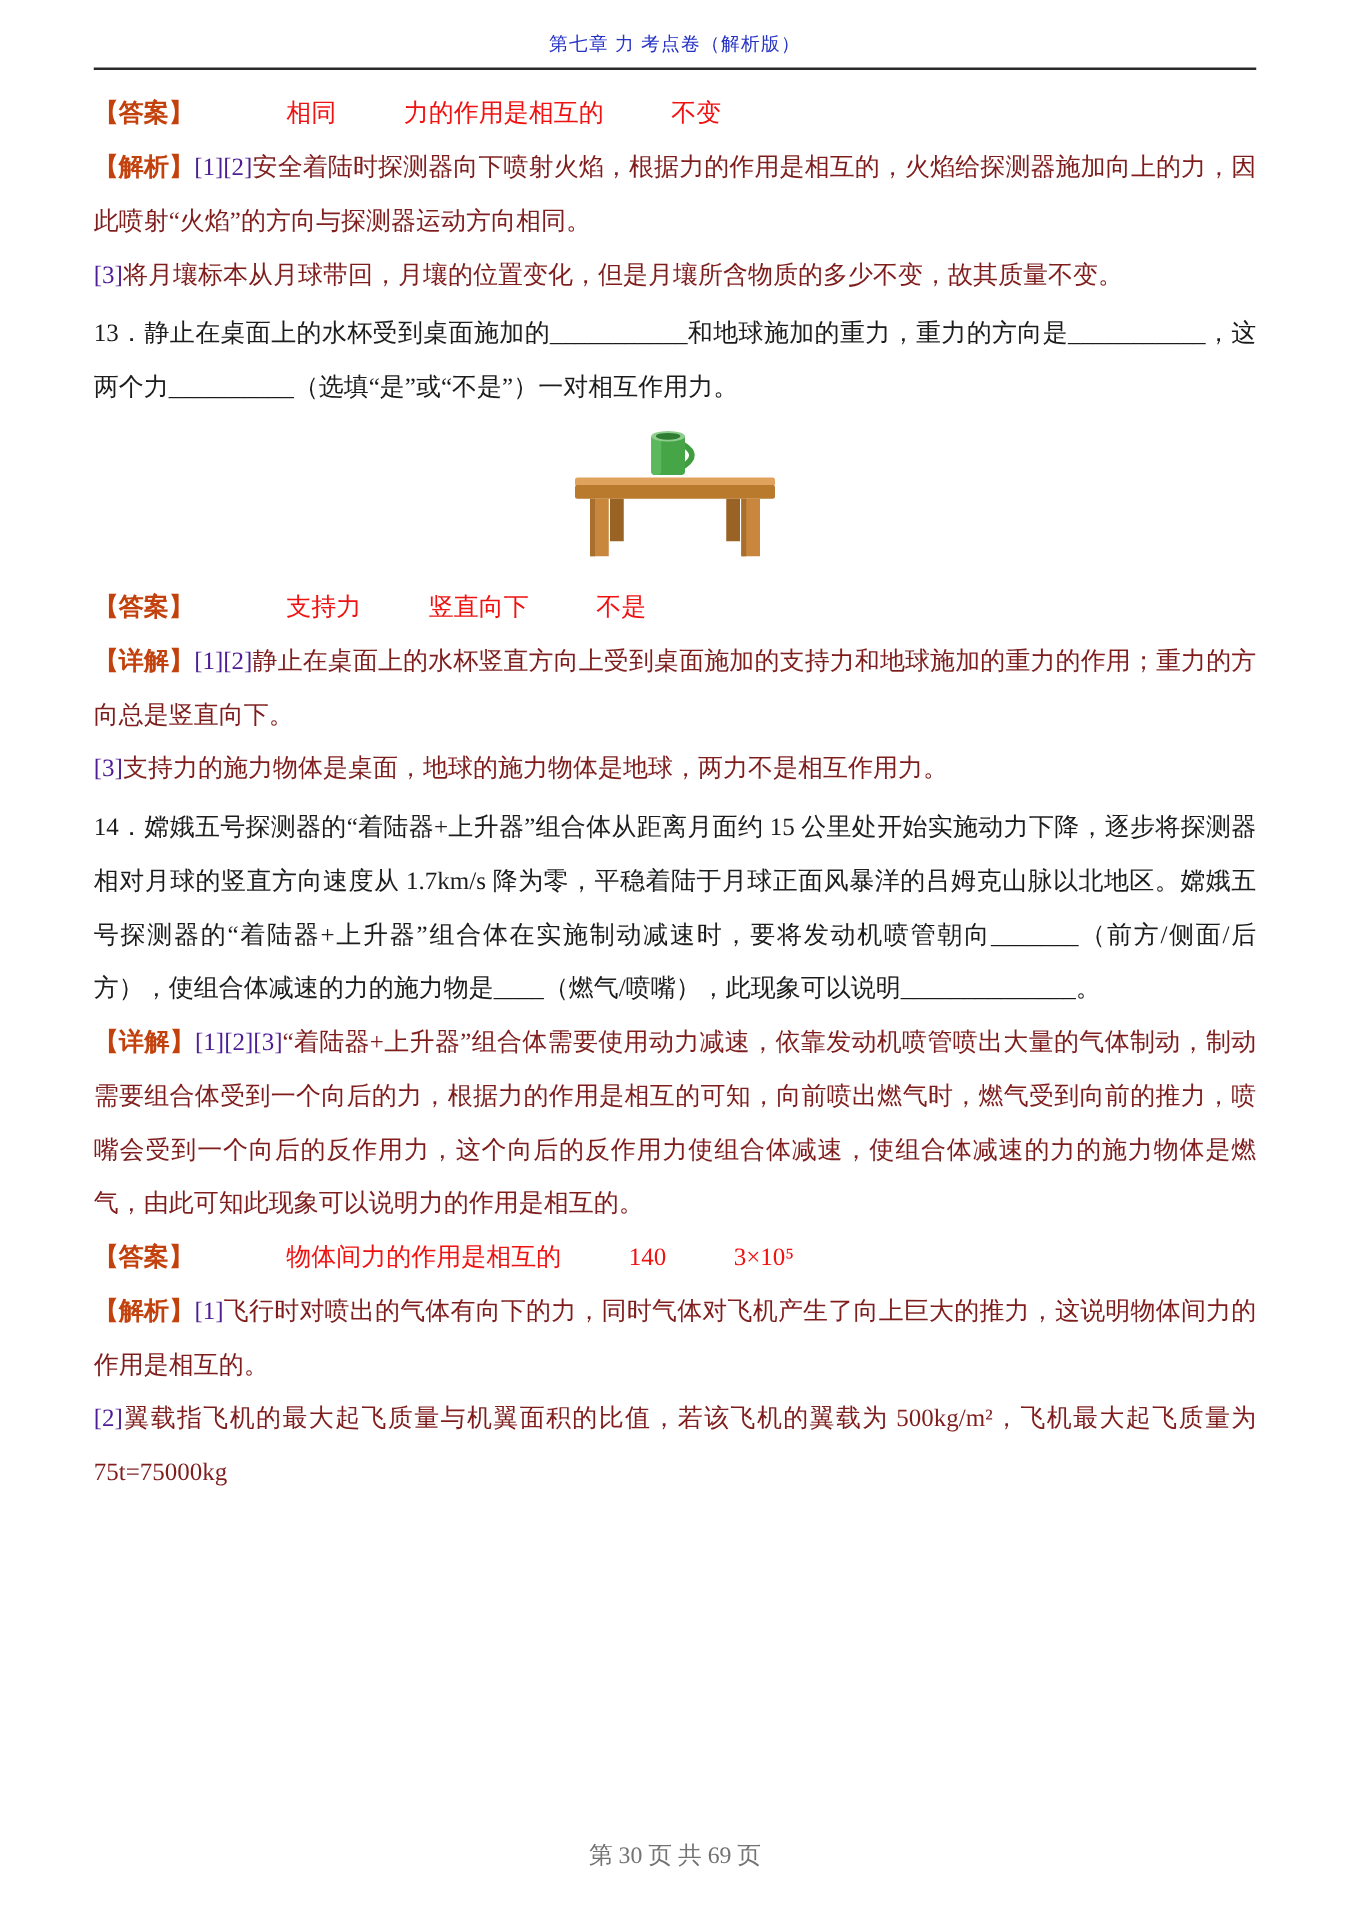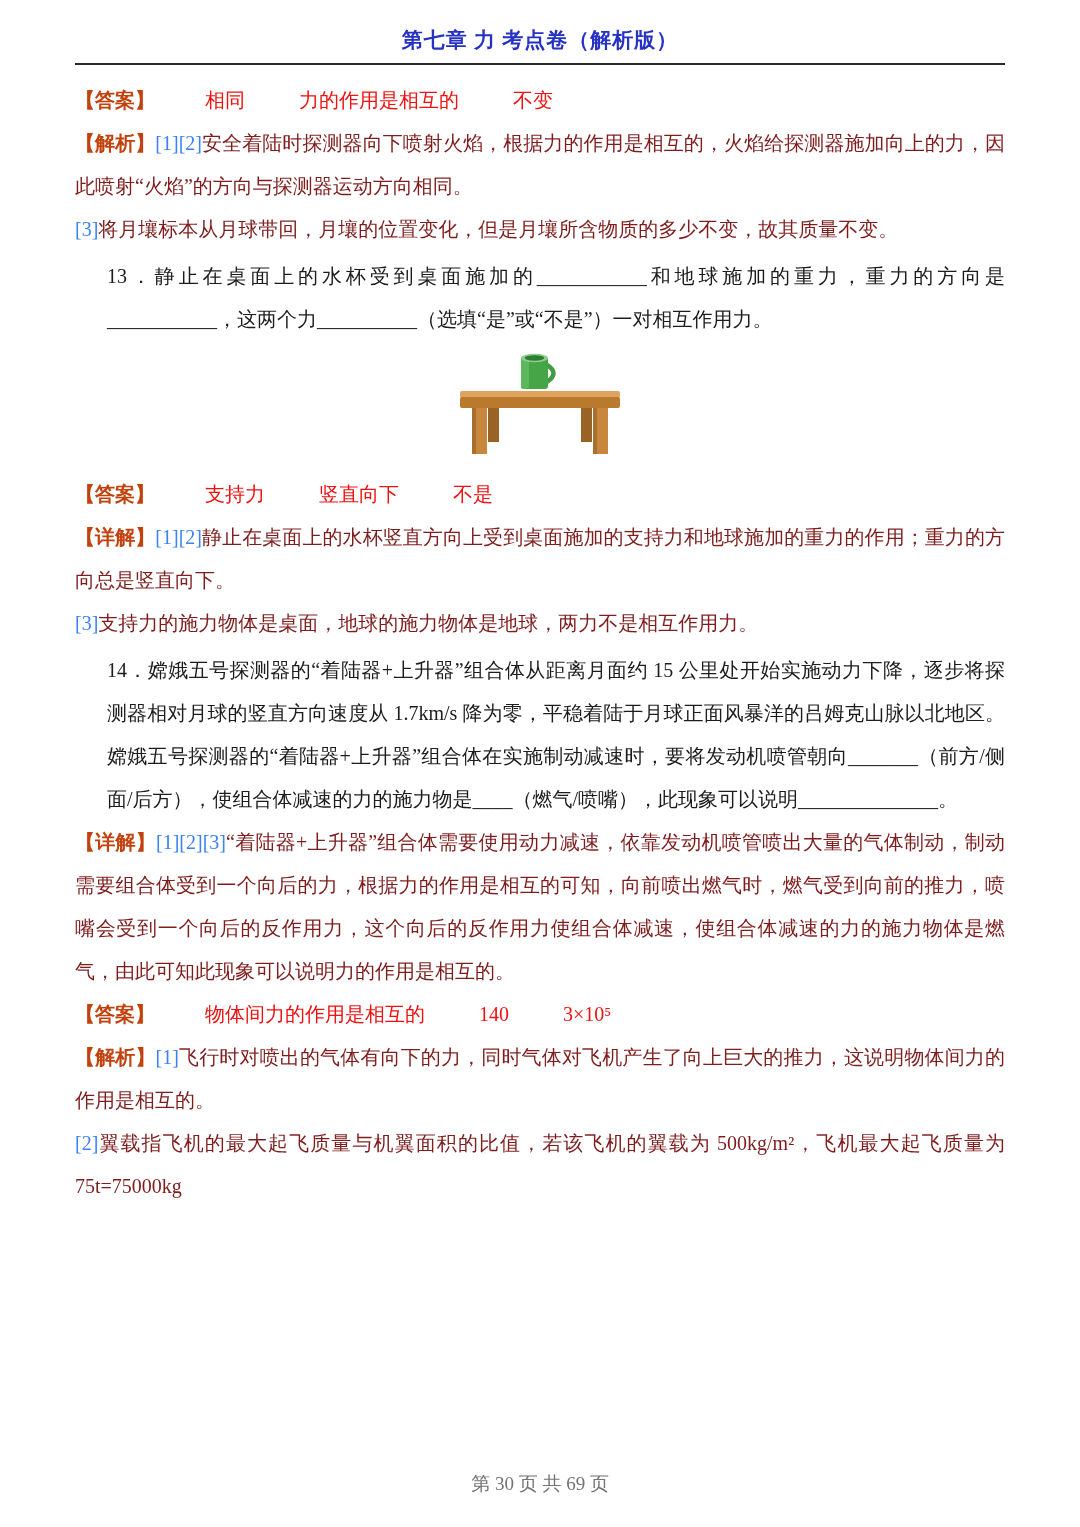--- a/index.html
+++ b/index.html
@@ -2,29 +2,29 @@
 <html><head>
 <meta charset="utf-8">
 <style>
   html,body{margin:0;padding:0;}
   body{
     width:1080px;height:1527px;background:#ffffff;position:relative;
     font-family:"Liberation Serif","DejaVu Serif",serif;color:#1c1c1c;
     overflow:hidden;
   }
   .header{margin:26px 75px 0;text-align:center;border-bottom:2px solid #2a2a2a;padding-bottom:9px;}
-  .doc-title{color:#2532c4;font-weight:bold;font-size:21px;letter-spacing:1px;}
+  .doc-title{color:#2532c4;font-weight:normal;font-size:15px;letter-spacing:1px;}
   .content{padding:14px 75px 0 75px;}
   .para{font-size:20px;line-height:43px;text-align:justify;margin:0;}
   .red{color:#7f1d1d;}
   .lbl{color:#c2410c;font-weight:bold;}
-  .ref{color:#3b82f6;}
+  .ref{color:#4c1d95;}
   .ans-item{color:#f01111;margin-left:54px;}
-  .ans-item.first{margin-left:50px;}
-  .q{margin-top:4px;margin-left:32px;}
+  .ans-item.first{margin-left:74px;}
+  .q{margin-top:4px;}
   .figure{text-align:center;padding:6px 0 10px 0;}
   .footer{position:absolute;left:0;right:0;bottom:30px;text-align:center;font-size:19px;color:#737373;}
 </style>
 </head>
 <body>
 
 <div class="header">
   <div class="doc-title">第七章 力 考点卷（解析版）</div>
 </div>
 

